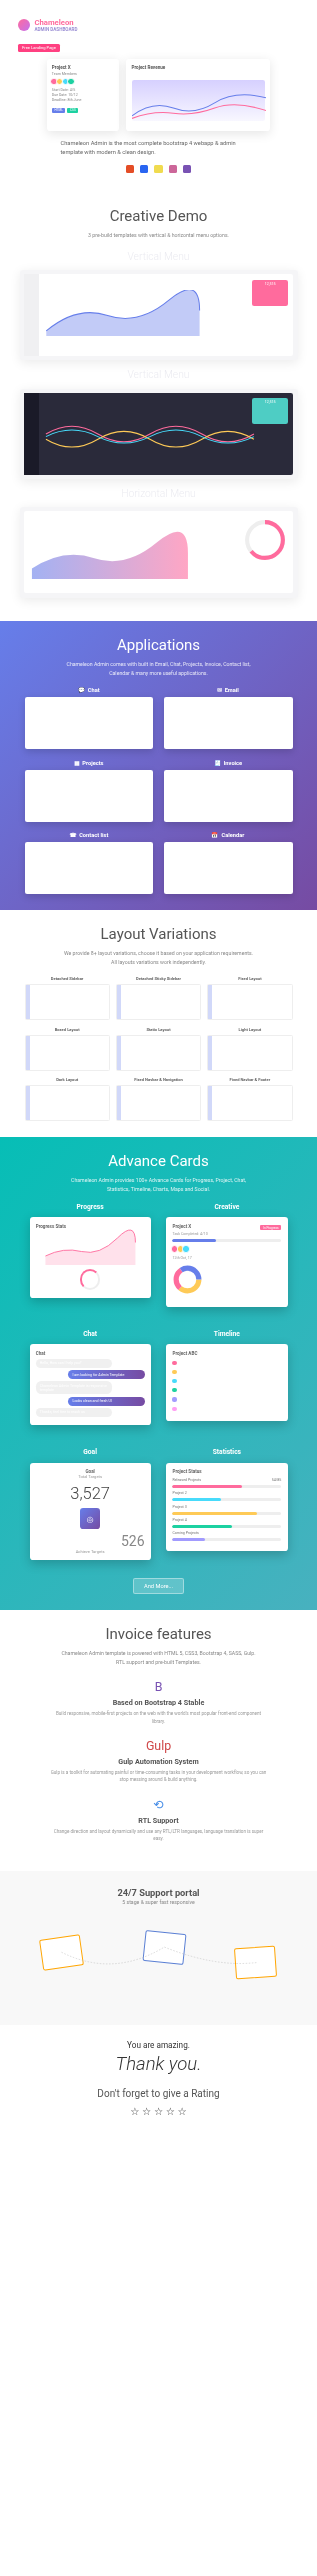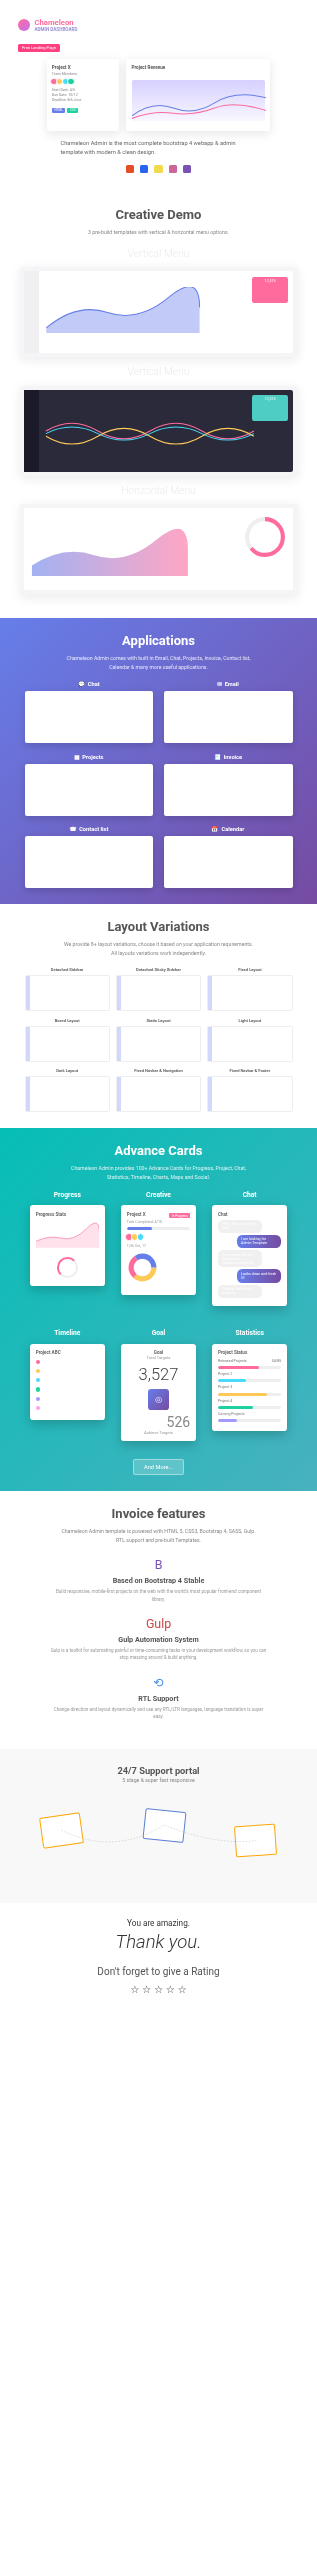--- a/index.html
+++ b/index.html
@@ -17,38 +17,38 @@
 .mini-card h4{font-size:4.6px;color:#555;margin-bottom:2.1px}
 .mini-card p{font-size:3.6px;color:#888;margin-bottom:1px}
 .avatar-row{display:flex;gap:-1px;margin-top:2.1px}
 .avatar{width:7.2px;height:7.2px;border-radius:50%;border:0.5px solid #fff;margin-left:-1.5px}
 .chart-card{width:144px;height:72px;background:#fff;border-radius:3.1px;box-shadow:0 2.1px 10.3px rgba(0,0,0,0.1);padding:5.2px;position:relative}
 .chart-area{width:100%;height:41px;background:linear-gradient(180deg,rgba(120,100,255,0.3),rgba(120,100,255,0.05));border-radius:2.1px;position:relative;margin-top:10.3px}
 .chart-line{position:absolute;bottom:0;left:0;right:0;height:31px}
 .intro{font-size:5.7px;color:#666;max-width:196px;margin:7.7px auto;line-height:1.6}
 .icon-row{display:flex;justify-content:center;gap:6.2px;margin-top:5.2px}
 .tech-icon{width:8.2px;height:8.2px;border-radius:1.5px}
-.section-title{font-size:13px;font-weight:700;color:#555;margin-bottom:6.2px}
+.section-title{font-size:15px;font-weight:400;color:#555;margin-bottom:6.2px}
 .section-title.white{color:#fff}
 .section-sub{font-size:5.2px;color:#888;max-width:196px;margin:0 auto 10.3px;line-height:1.6}
 .section-sub.white{color:rgba(255,255,255,0.85)}
 .demo-preview{background:#f5f5f7;border-radius:3.1px;padding:4.1px;margin:7.7px auto;max-width:278px;box-shadow:0 2.1px 10.3px rgba(0,0,0,0.08)}
 .demo-inner{background:#fff;border-radius:2.1px;min-height:82px;position:relative}
 .demo-inner.dark{background:#2a2a3a}
 .demo-label{font-size:10.3px;color:rgba(150,150,180,0.2);font-weight:300;margin:4.1px 0}
 .grad-section{background:linear-gradient(135deg,#667eea 0%,#764ba2 100%);color:#fff}
 .grad-section2{background:linear-gradient(135deg,#06beb6 0%,#48b1bf 100%);color:#fff}
 .app-grid{display:grid;grid-template-columns:1fr 1fr;gap:10.3px;max-width:268px;margin:0 auto}
 .app-item h5{font-size:5.7px;margin-bottom:4.1px;display:flex;align-items:center;justify-content:center;gap:2.6px}
 .app-thumb{background:#fff;border-radius:2.1px;height:52px;box-shadow:0 2.1px 7.7px rgba(0,0,0,0.15)}
 .layout-grid{display:grid;grid-template-columns:1fr 1fr 1fr;gap:6.2px;max-width:268px;margin:0 auto}
 .layout-item{text-align:center}
 .layout-item h6{font-size:4.1px;color:#666;margin-bottom:3.1px}
 .layout-thumb{background:#fff;border:0.5px solid #eee;border-radius:1.5px;height:36px;position:relative}
-.cards-grid{display:grid;grid-template-columns:1fr 1fr 1fr;gap:15.5px;max-width:258px;margin:0 auto}
+.cards-grid{display:grid;grid-template-columns:1fr 1fr;gap:15.5px;max-width:258px;margin:0 auto}
 .card-col h5{font-size:6.7px;color:#fff;margin-bottom:6.2px}
 .adv-card{background:#fff;border-radius:3.1px;padding:6.2px;box-shadow:0 3.1px 10.3px rgba(0,0,0,0.2);margin-bottom:7.7px;min-height:62px;text-align:left}
 .adv-card h6{font-size:4.6px;color:#666}
 .goal-num{font-size:16.5px;font-weight:300;color:#444;text-align:center;margin:5.2px 0}
 .goal-sub{font-size:14px;color:#888;text-align:right}
 .progress-bar{height:3.1px;background:#eee;border-radius:1.5px;margin:3.1px 0;overflow:hidden}
 .progress-fill{height:100%;border-radius:1.5px}
 .more-btn{background:rgba(255,255,255,0.2);border:0.5px solid rgba(255,255,255,0.4);color:#fff;padding:4.1px 10.3px;border-radius:2.1px;font-size:5.7px;margin:10.3px auto 0;display:inline-block}
 .feature-block{margin:13px auto;max-width:216px}
 .feature-icon{font-size:12.4px;margin-bottom:4.1px}

